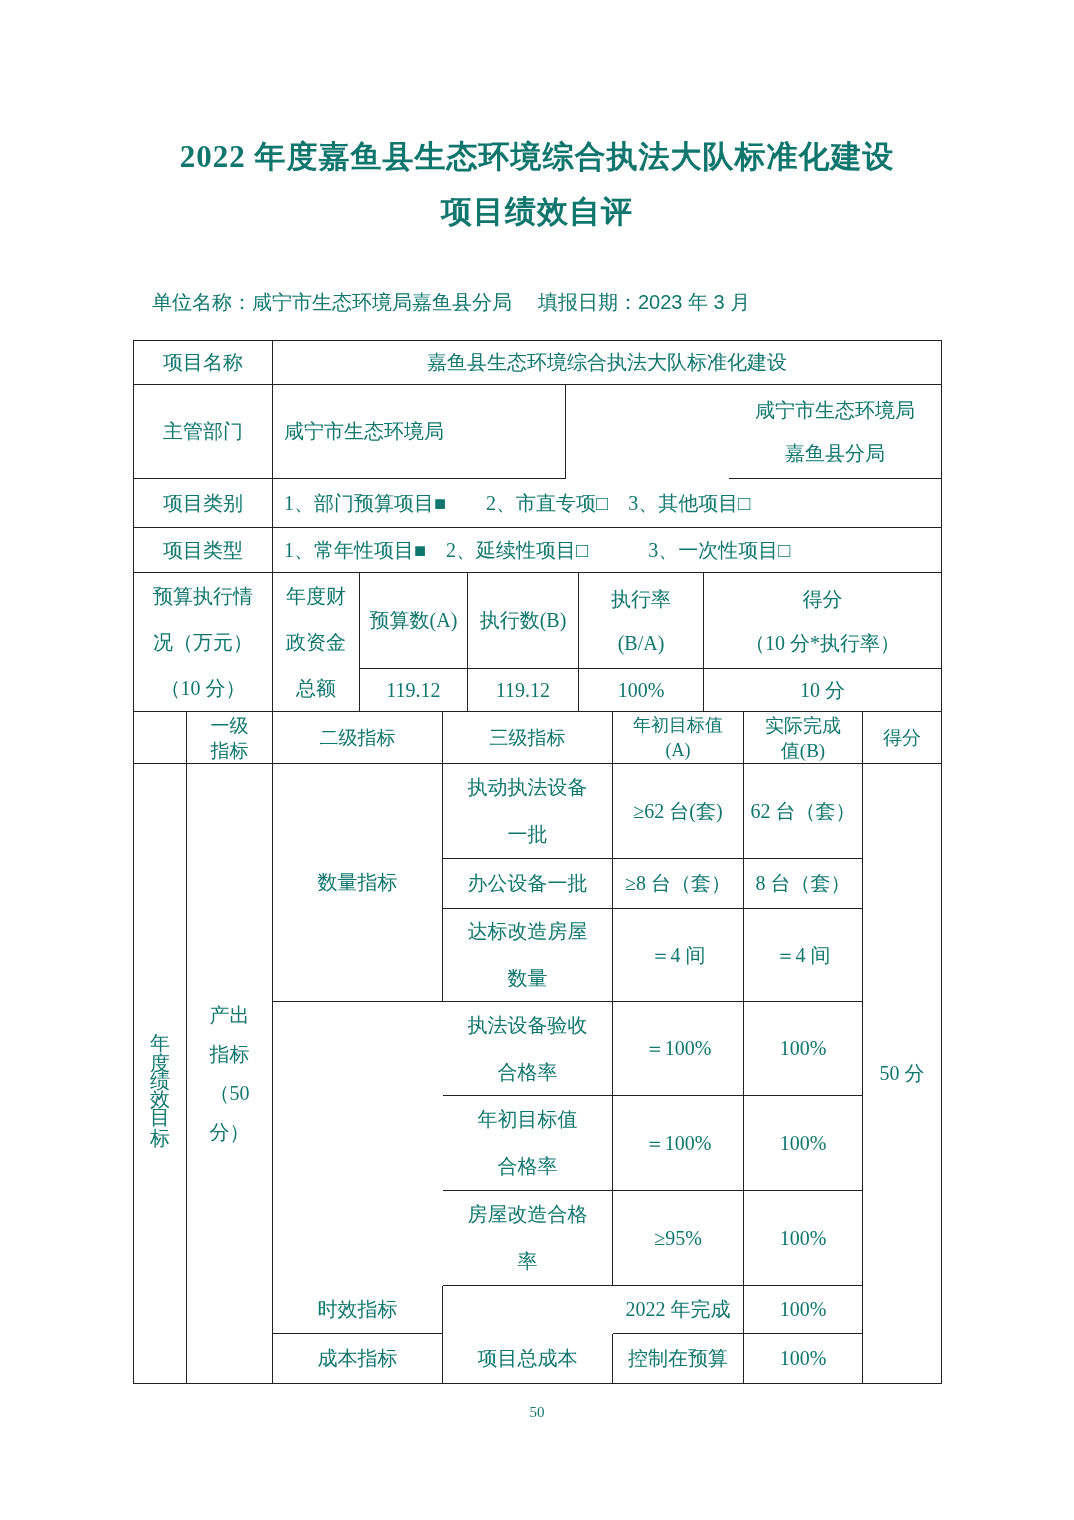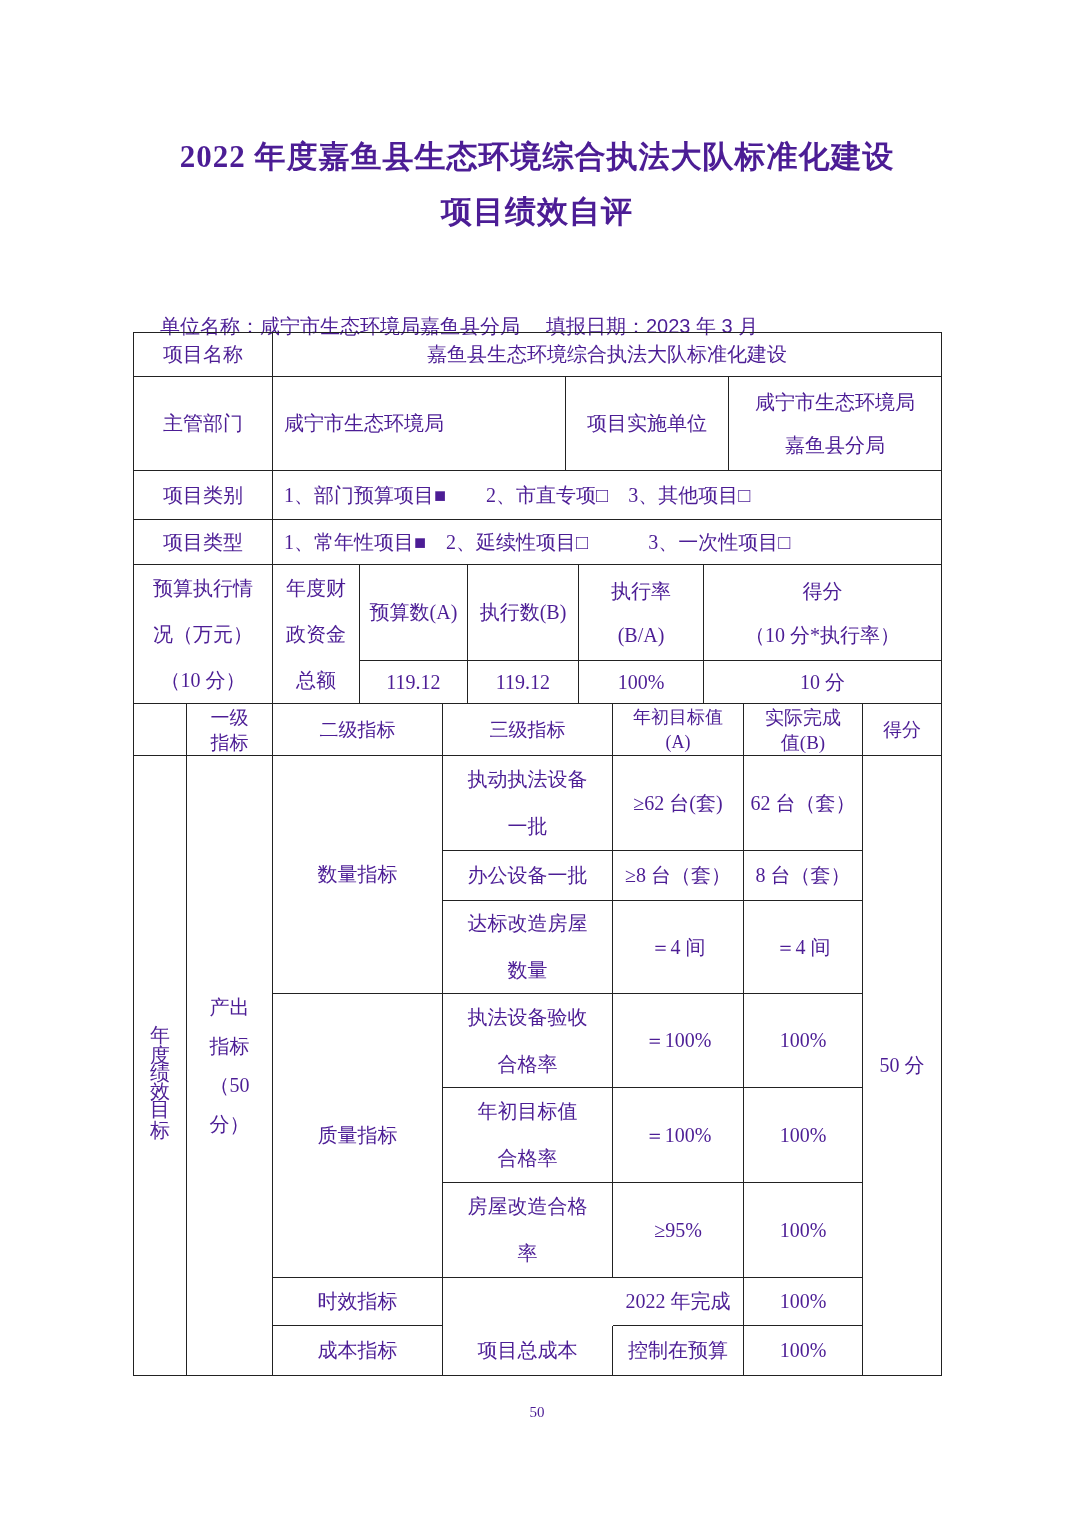--- a/index.html
+++ b/index.html
@@ -1,37 +1,37 @@
 <!DOCTYPE html>
 <html><head>
 <meta charset="utf-8">
 <style>
   html,body{margin:0;padding:0;background:#e8e8e8;}
   .page{
     position:relative;
     width:1074px;height:1520px;
     background:#ffffff;
     font-family:"Liberation Serif","DejaVu Serif","DejaVu Sans",serif;
-    color:#4c1d95;
+    color:#0f766e;
     overflow:hidden;
   }
   .title{
     position:absolute;top:136px;left:0;right:0;
     text-align:center;font-weight:700;font-size:31px;letter-spacing:1px;
   }
   .title .t1{line-height:41px;margin-bottom:14px;}
   .title .t2{line-height:41px;}
   .meta{
-    position:absolute;top:312px;left:152px;
-    font-size:20px;line-height:28px;white-space:pre;margin-left:8px;
+    position:absolute;top:288px;left:152px;
+    font-size:20px;line-height:28px;white-space:pre;
   }
   .meta .gap{display:inline-block;width:26px;}
   .meta .date-val{font-family:"Liberation Sans","DejaVu Sans",sans-serif;font-size:20px;}
   .doc-table{
-    position:absolute;left:133px;top:332px;width:808px;height:1043px;
+    position:absolute;left:133px;top:340px;width:808px;height:1043px;
     display:grid;
     grid-template-columns:53px 86px 87px 83px 25px 98px 13px 34px 91px 25px 15px 119px 79px;
     grid-template-rows:44px 94px 49px 45px 96px 43px 52px 95px 50px 93px 94px 95px 95px 48px 50px;
     border-top:1.5px solid #222;border-left:1.5px solid #222;
     font-size:20px;
   }
   .c{
     border-right:1.5px solid #222;border-bottom:1.5px solid #222;
     display:flex;align-items:center;justify-content:center;
     text-align:center;white-space:pre-line;
@@ -67,21 +67,20 @@
 
   <div class="meta"><span>单位名称：</span><span>咸宁市生态环境局嘉鱼县分局</span><span class="gap"></span><span>填报日期：</span><span class="date-val">2023 年 3 月</span></div>
 
   <div class="doc-table">
 
     <div class="c" style="grid-column:1/3;grid-row:1/2;">项目名称</div>
     <div class="c" style="grid-column:3/14;grid-row:1/2;">嘉鱼县生态环境综合执法大队标准化建设</div>
 
     <div class="c" style="grid-column:1/3;grid-row:2/3;">主管部门</div>
     <div class="c left" style="grid-column:3/7;grid-row:2/3;">咸宁市生态环境局</div>
-    <div class="c" style="grid-column:7/11;grid-row:2/3;">项目实施单位</div>
     <div class="c lh43" style="grid-column:11/14;grid-row:2/3;">咸宁市生态环境局
 嘉鱼县分局</div>
 
     <div class="c" style="grid-column:1/3;grid-row:3/4;">项目类别</div>
     <div class="c left" style="grid-column:3/14;grid-row:3/4;">1、部门预算项目■　　2、市直专项□　3、其他项目□</div>
 
     <div class="c" style="grid-column:1/3;grid-row:4/5;">项目类型</div>
     <div class="c left" style="grid-column:3/14;grid-row:4/5;">1、常年性项目■　2、延续性项目□　　　3、一次性项目□</div>
 
     <div class="c lh46" style="grid-column:1/3;grid-row:5/7;">预算执行情
@@ -112,21 +111,20 @@
 值(B)</div>
     <div class="c fs19" style="grid-column:13/14;grid-row:7/8;">得分</div>
 
     <div class="c vert" style="grid-column:1/2;grid-row:8/16;">年度绩效目标</div>
     <div class="c lh39" style="grid-column:2/3;grid-row:8/16;">产出
 指标
 （50
 分）</div>
 
     <div class="c" style="grid-column:3/5;grid-row:8/11;">数量指标</div>
-    <div class="c" style="grid-column:3/5;grid-row:11/14;">质量指标</div>
     <div class="c" style="grid-column:3/5;grid-row:15/16;">成本指标</div>
     <div class="c" style="grid-column:3/5;grid-row:14/15;">时效指标</div>
 
     <div class="c lh47" style="grid-column:5/9;grid-row:8/9;">执动执法设备
 一批</div>
     <div class="c lh47" style="grid-column:5/9;grid-row:9/10;">办公设备一批</div>
     <div class="c lh47" style="grid-column:5/9;grid-row:10/11;">达标改造房屋
 数量</div>
     <div class="c lh47" style="grid-column:5/9;grid-row:11/12;">执法设备验收
 合格率</div>

